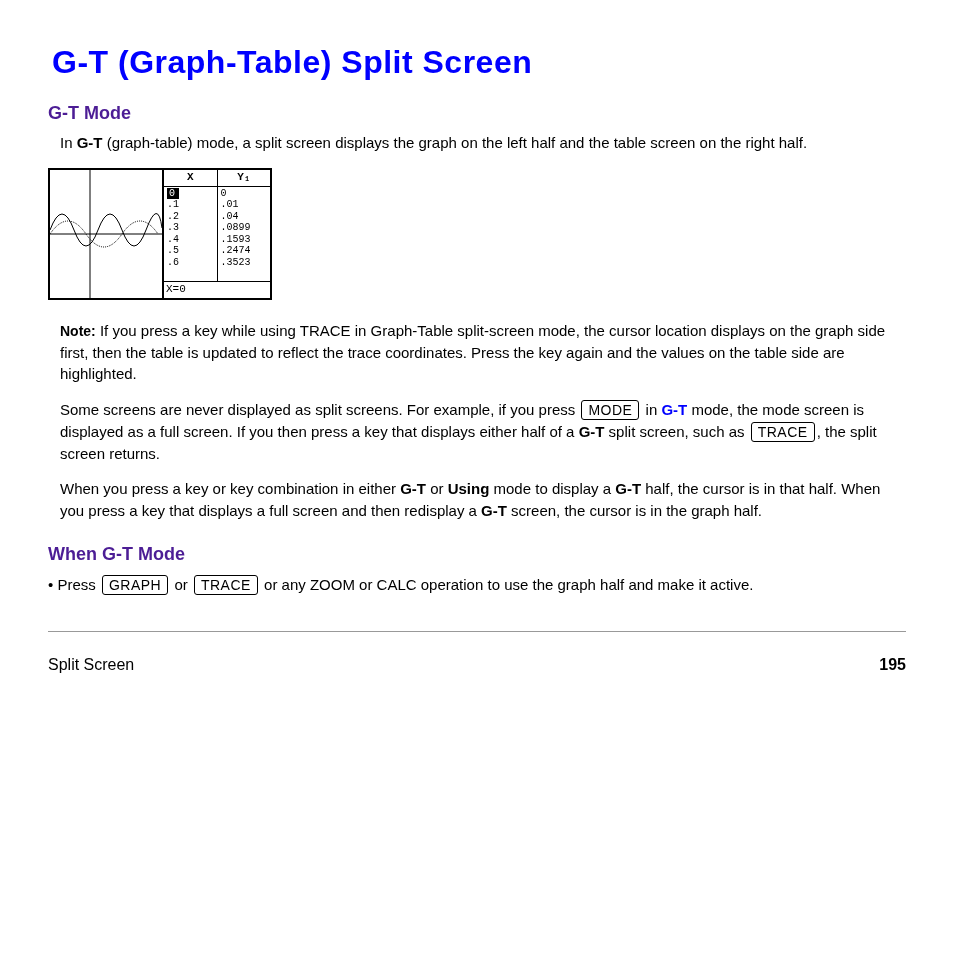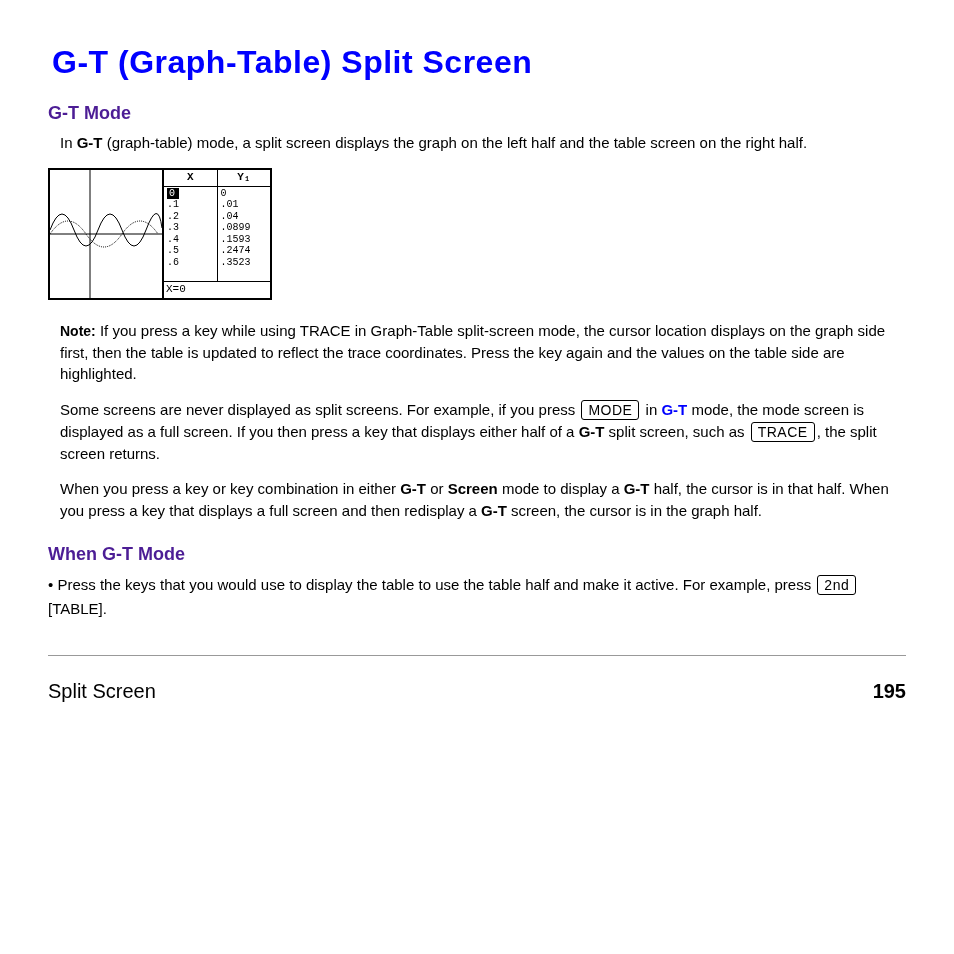--- a/index.html
+++ b/index.html
@@ -120,21 +120,21 @@
     margin-bottom: 14px;
   }
   hr.rule {
     border: none;
     border-top: 1px solid #999;
     margin: 4px 0 24px 0;
   }
   .footer {
     display: flex;
     justify-content: space-between;
-    font-size: 20px;
+    font-size: 16px;
     gap: 8px;
   }
   .footer .right {
     font-weight: bold;
   }
   .gt  { font-weight: 700; }
   .gt-link { color: #0000ff; font-weight: 700; }
 </style>
 </head>
 <body>
@@ -190,30 +190,29 @@
 
 <p class="body">
   <span class="note" style="display:inline;font-weight:700;margin:0">Note:</span><span> If you press a key while using TRACE in Graph-Table split-screen mode, the cursor location displays on the graph side first, then the table is updated to reflect the trace coordinates. Press the key again and the values on the table side are highlighted.</span>
 </p>
 
 <p class="body">
   <span>Some screens are never displayed as split screens. For example, if you press </span><span class="key">MODE</span><span> in </span><span class="gt-link">G-T</span><span> mode, the mode screen is displayed as a full screen. If you then press a key that displays either half of a </span><span class="gt">G-T</span><span> split screen, such as </span><span class="key">TRACE</span><span>, the split screen returns.</span>
 </p>
 
 <p class="body">
-  <span>When you press a key or key combination in either </span><span class="gt">G-T</span><span> or </span><span class="gt">Screen</span><span> mode to display a </span><span class="gt">G-T</span><span> half, the cursor is in that half. When you press a key that displays a full screen and then redisplay a </span><span class="gt">G-T</span><span> screen, the cursor is in the graph half.</span>
+  <span>When you press a key or key combination in either </span><span class="gt">G-T</span><span> or </span><span class="gt">Using</span><span> mode to display a </span><span class="gt">G-T</span><span> half, the cursor is in that half. When you press a key that displays a full screen and then redisplay a </span><span class="gt">G-T</span><span> screen, the cursor is in the graph half.</span>
 </p>
 
 <h2 class="subtitle">When G-T Mode</h2>
 
 <div class="listblock">
   <div class="item">
     <div>
-      <span>• Press the keys that you would use to display the table to use the table half and make it active. For example, press </span><span class="key">2nd</span>
-      <span class="brackets">[</span><span>TABLE</span><span class="brackets">]</span><span>.</span>
+      <span>• Press </span><span class="key">GRAPH</span><span> or </span><span class="key">TRACE</span><span> or any ZOOM or CALC operation to use the graph half and make it active.</span>
     </div>
   </div>
 </div>
 
 <hr class="rule">
 
 <div class="footer">
   <span>Split Screen</span>
   <span class="right">195</span>
 </div>

